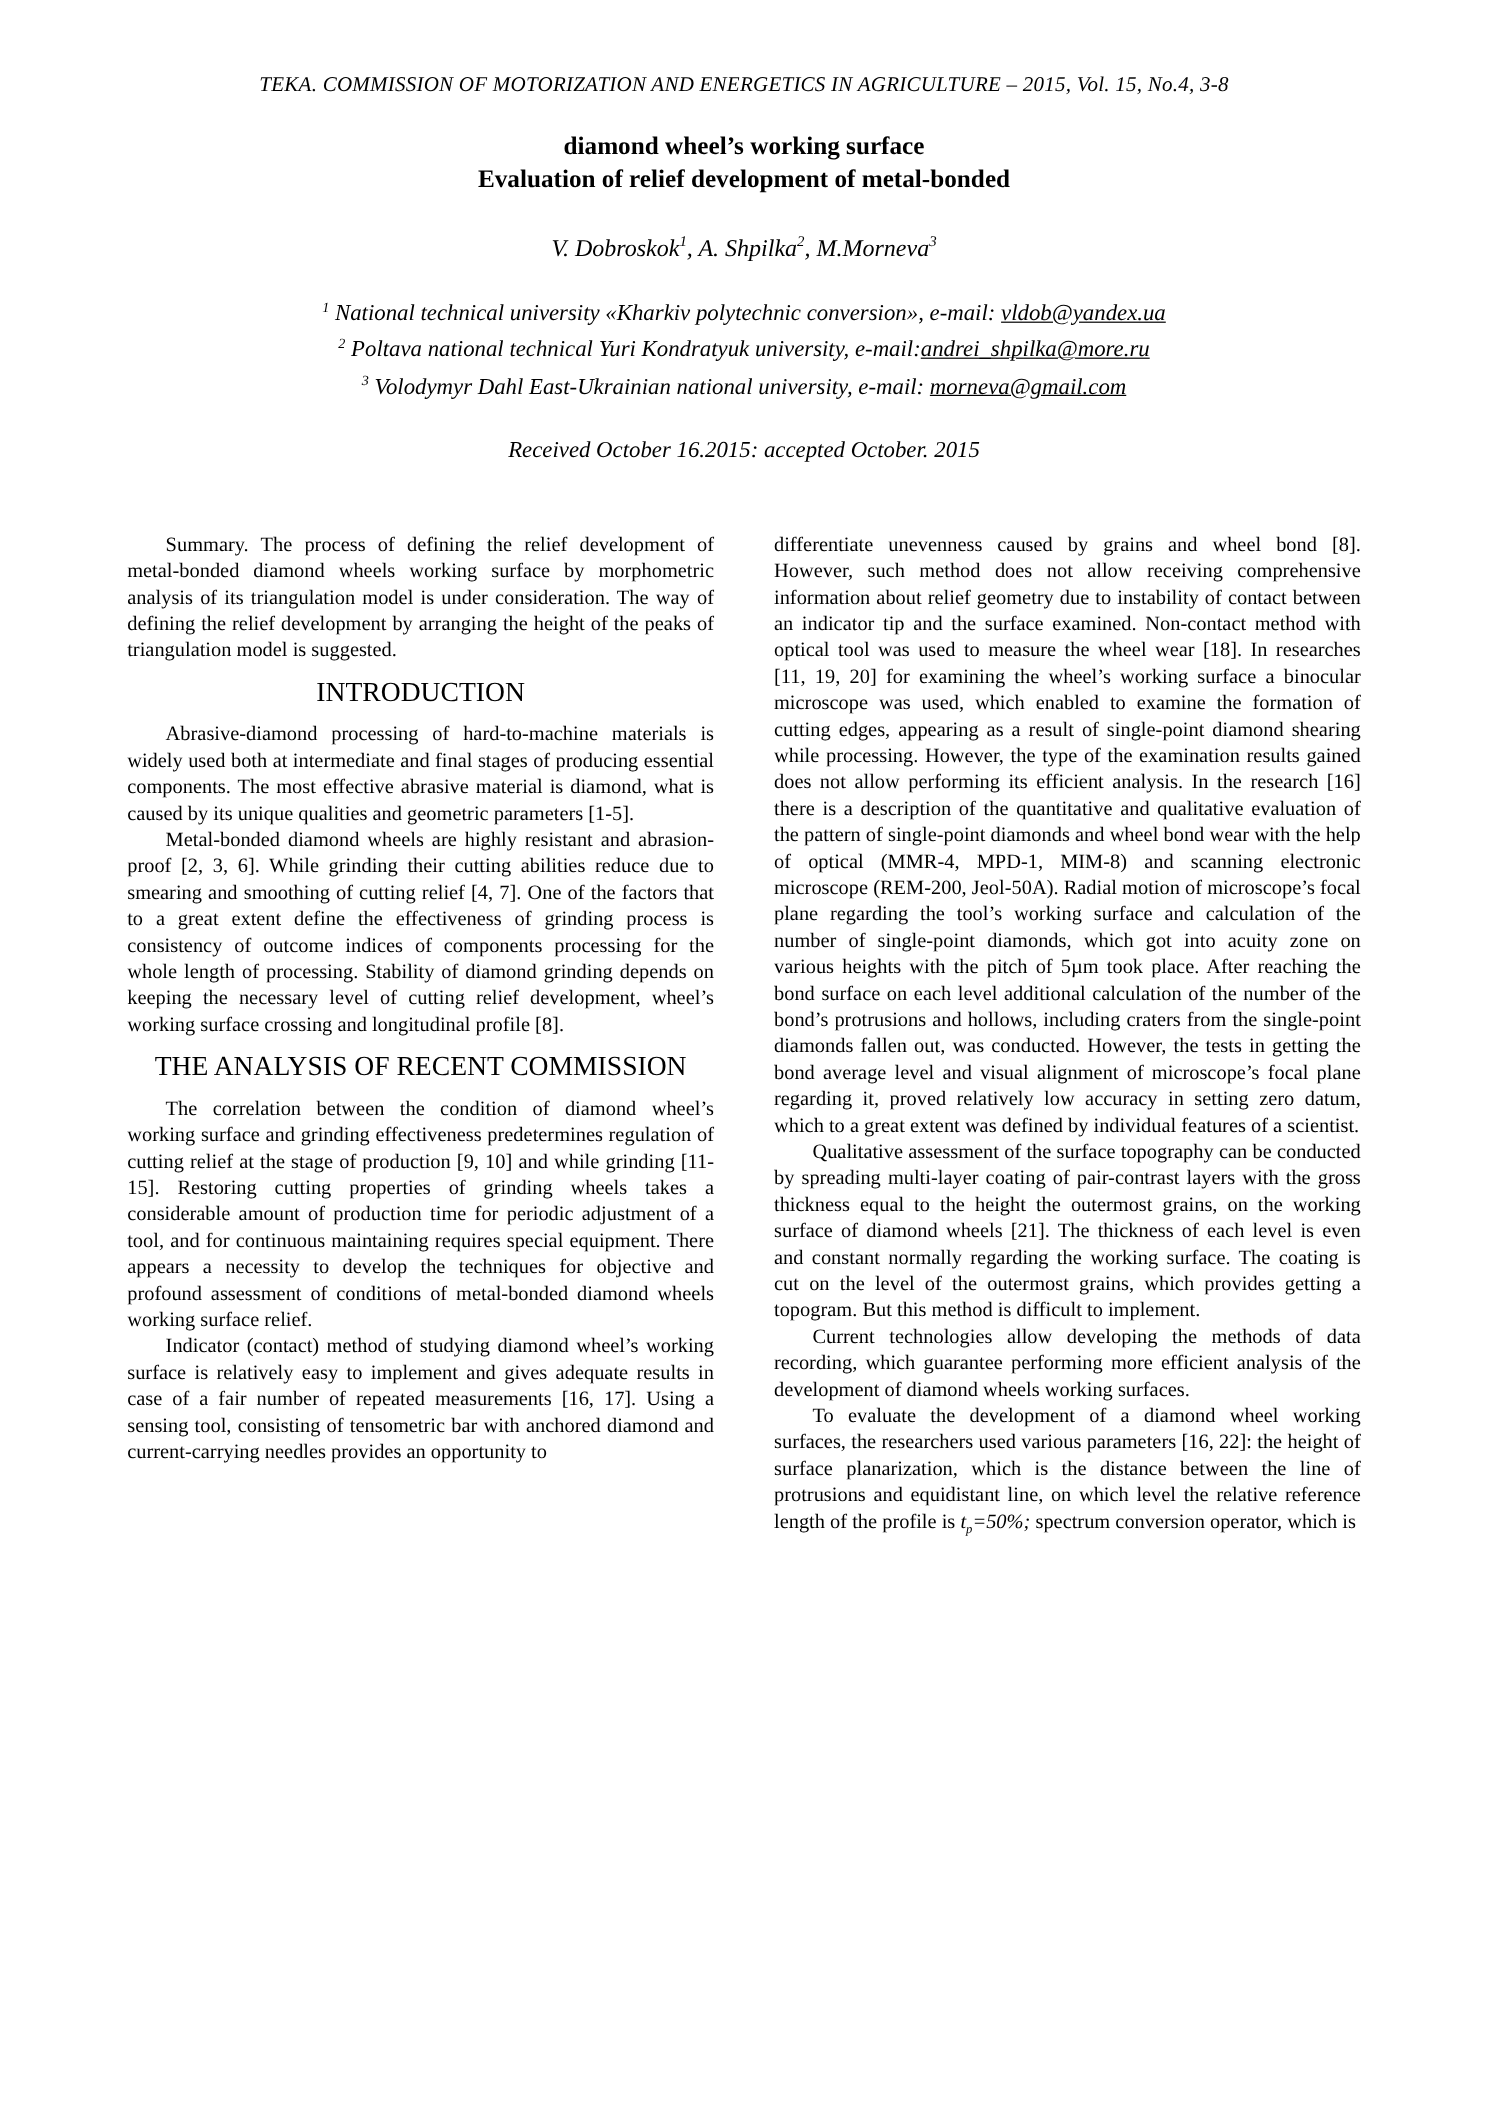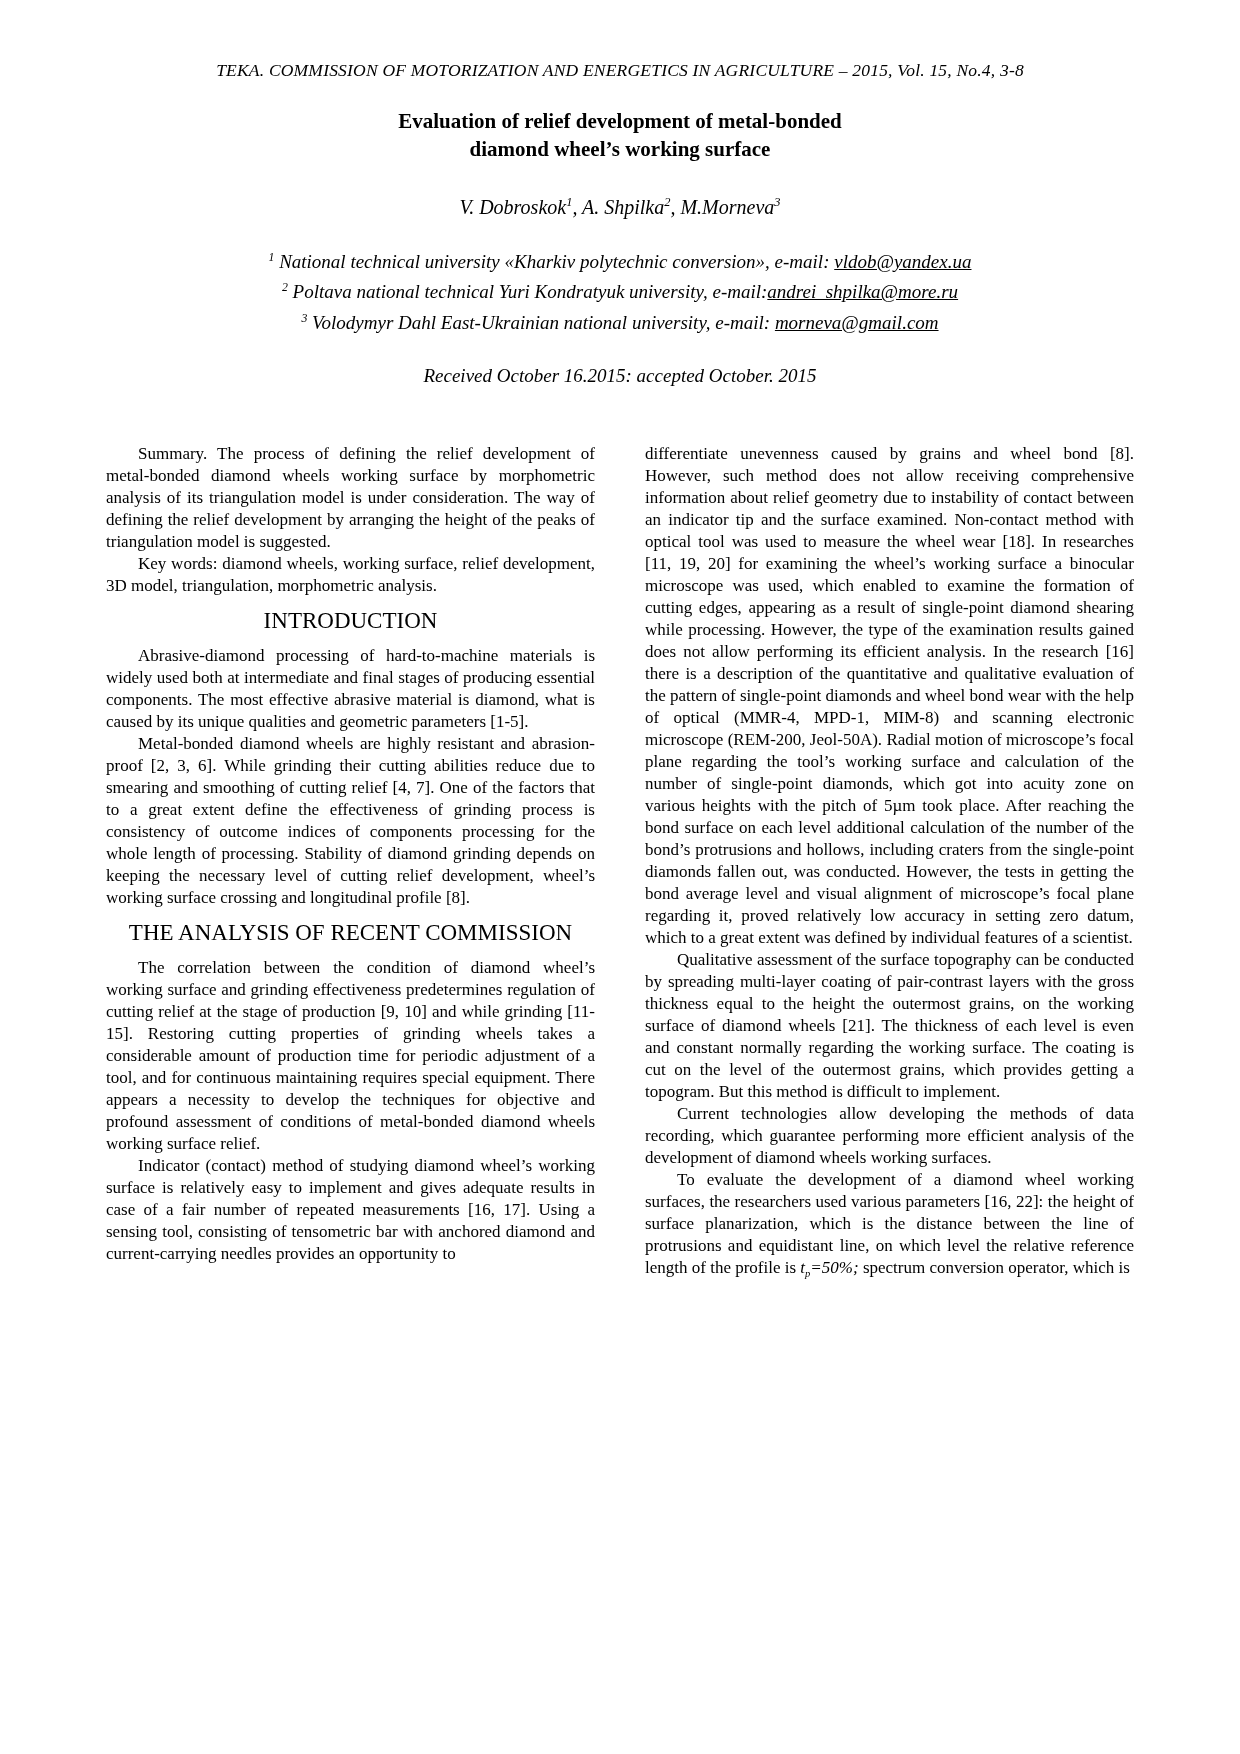--- a/index.html
+++ b/index.html
@@ -74,41 +74,40 @@
   .hline { display: block; }
 </style>
 </head>
 <body>
 
 <div class="page">
 
   <div class="journal-line">TEKA. COMMISSION OF MOTORIZATION AND ENERGETICS IN AGRICULTURE – 2015, Vol. 15, No.4, 3-8</div>
 
   <h1 class="title">
+    <span class="tline">diamond wheel’s working surface</span>
     <span class="tline">Evaluation of relief development of metal-bonded</span>
-    <span class="tline">diamond wheel’s working surface</span>
   </h1>
 
   <div class="authors">
     <span><span>V. Dobroskok</span><sup>1</sup><span>, </span></span><span><span>A. Shpilka</span><sup>2</sup><span>, </span></span><span><span>M.Morneva</span><sup>3</sup><span></span></span>
   </div>
 
   <div class="affiliations">
     <div class="affil"><sup>1</sup><span> National technical university «Kharkiv polytechnic conversion», e-mail: </span><span class="email">vldob@yandex.ua</span></div>
     <div class="affil"><sup>2</sup><span> Poltava national technical Yuri Kondratyuk university, e-mail:</span><span class="email">andrei_shpilka@more.ru</span></div>
     <div class="affil"><sup>3</sup><span> Volodymyr Dahl East-Ukrainian national university, e-mail: </span><span class="email">morneva@gmail.com</span></div>
   </div>
 
   <div class="received">Received October 16.2015: accepted October. 2015</div>
 
   <div class="columns">
 
     <div class="col">
       <p>Summary. The process of defining the relief development of metal-bonded diamond wheels working surface by morphometric analysis of its triangulation model is under consideration. The way of defining the relief development by arranging the height of the peaks of triangulation model is suggested.</p>
-      <p>Key words: diamond wheels, working surface, relief development, 3D model, triangulation, morphometric analysis.</p>
       <div class="sec-heading">INTRODUCTION</div>
       <p>Abrasive-diamond processing of hard-to-machine materials is widely used both at intermediate and final stages of producing essential components. The most effective abrasive material is diamond, what is caused by its unique qualities and geometric parameters [1-5].</p>
       <p>Metal-bonded diamond wheels are highly resistant and abrasion-proof [2, 3, 6]. While grinding their cutting abilities reduce due to smearing and smoothing of cutting relief [4, 7]. One of the factors that to a great extent define the effectiveness of grinding process is consistency of outcome indices of components processing for the whole length of processing. Stability of diamond grinding depends on keeping the necessary level of cutting relief development, wheel’s working surface crossing and longitudinal profile [8].</p>
       <div class="sec-heading">
         <span class="hline">THE ANALYSIS OF RECENT COMMISSION</span>
       </div>
       <p>The correlation between the condition of diamond wheel’s working surface and grinding effectiveness predetermines regulation of cutting relief at the stage of production [9, 10] and while grinding [11-15]. Restoring cutting properties of grinding wheels takes a considerable amount of production time for periodic adjustment of a tool, and for continuous maintaining requires special equipment. There appears a necessity to develop the techniques for objective and profound assessment of conditions of metal-bonded diamond wheels working surface relief.</p>
       <p>Indicator (contact) method of studying diamond wheel’s working surface is relatively easy to implement and gives adequate results in case of a fair number of repeated measurements [16, 17]. Using a sensing tool, consisting of tensometric bar with anchored diamond and current-carrying needles provides an opportunity to</p>
     </div>
 

